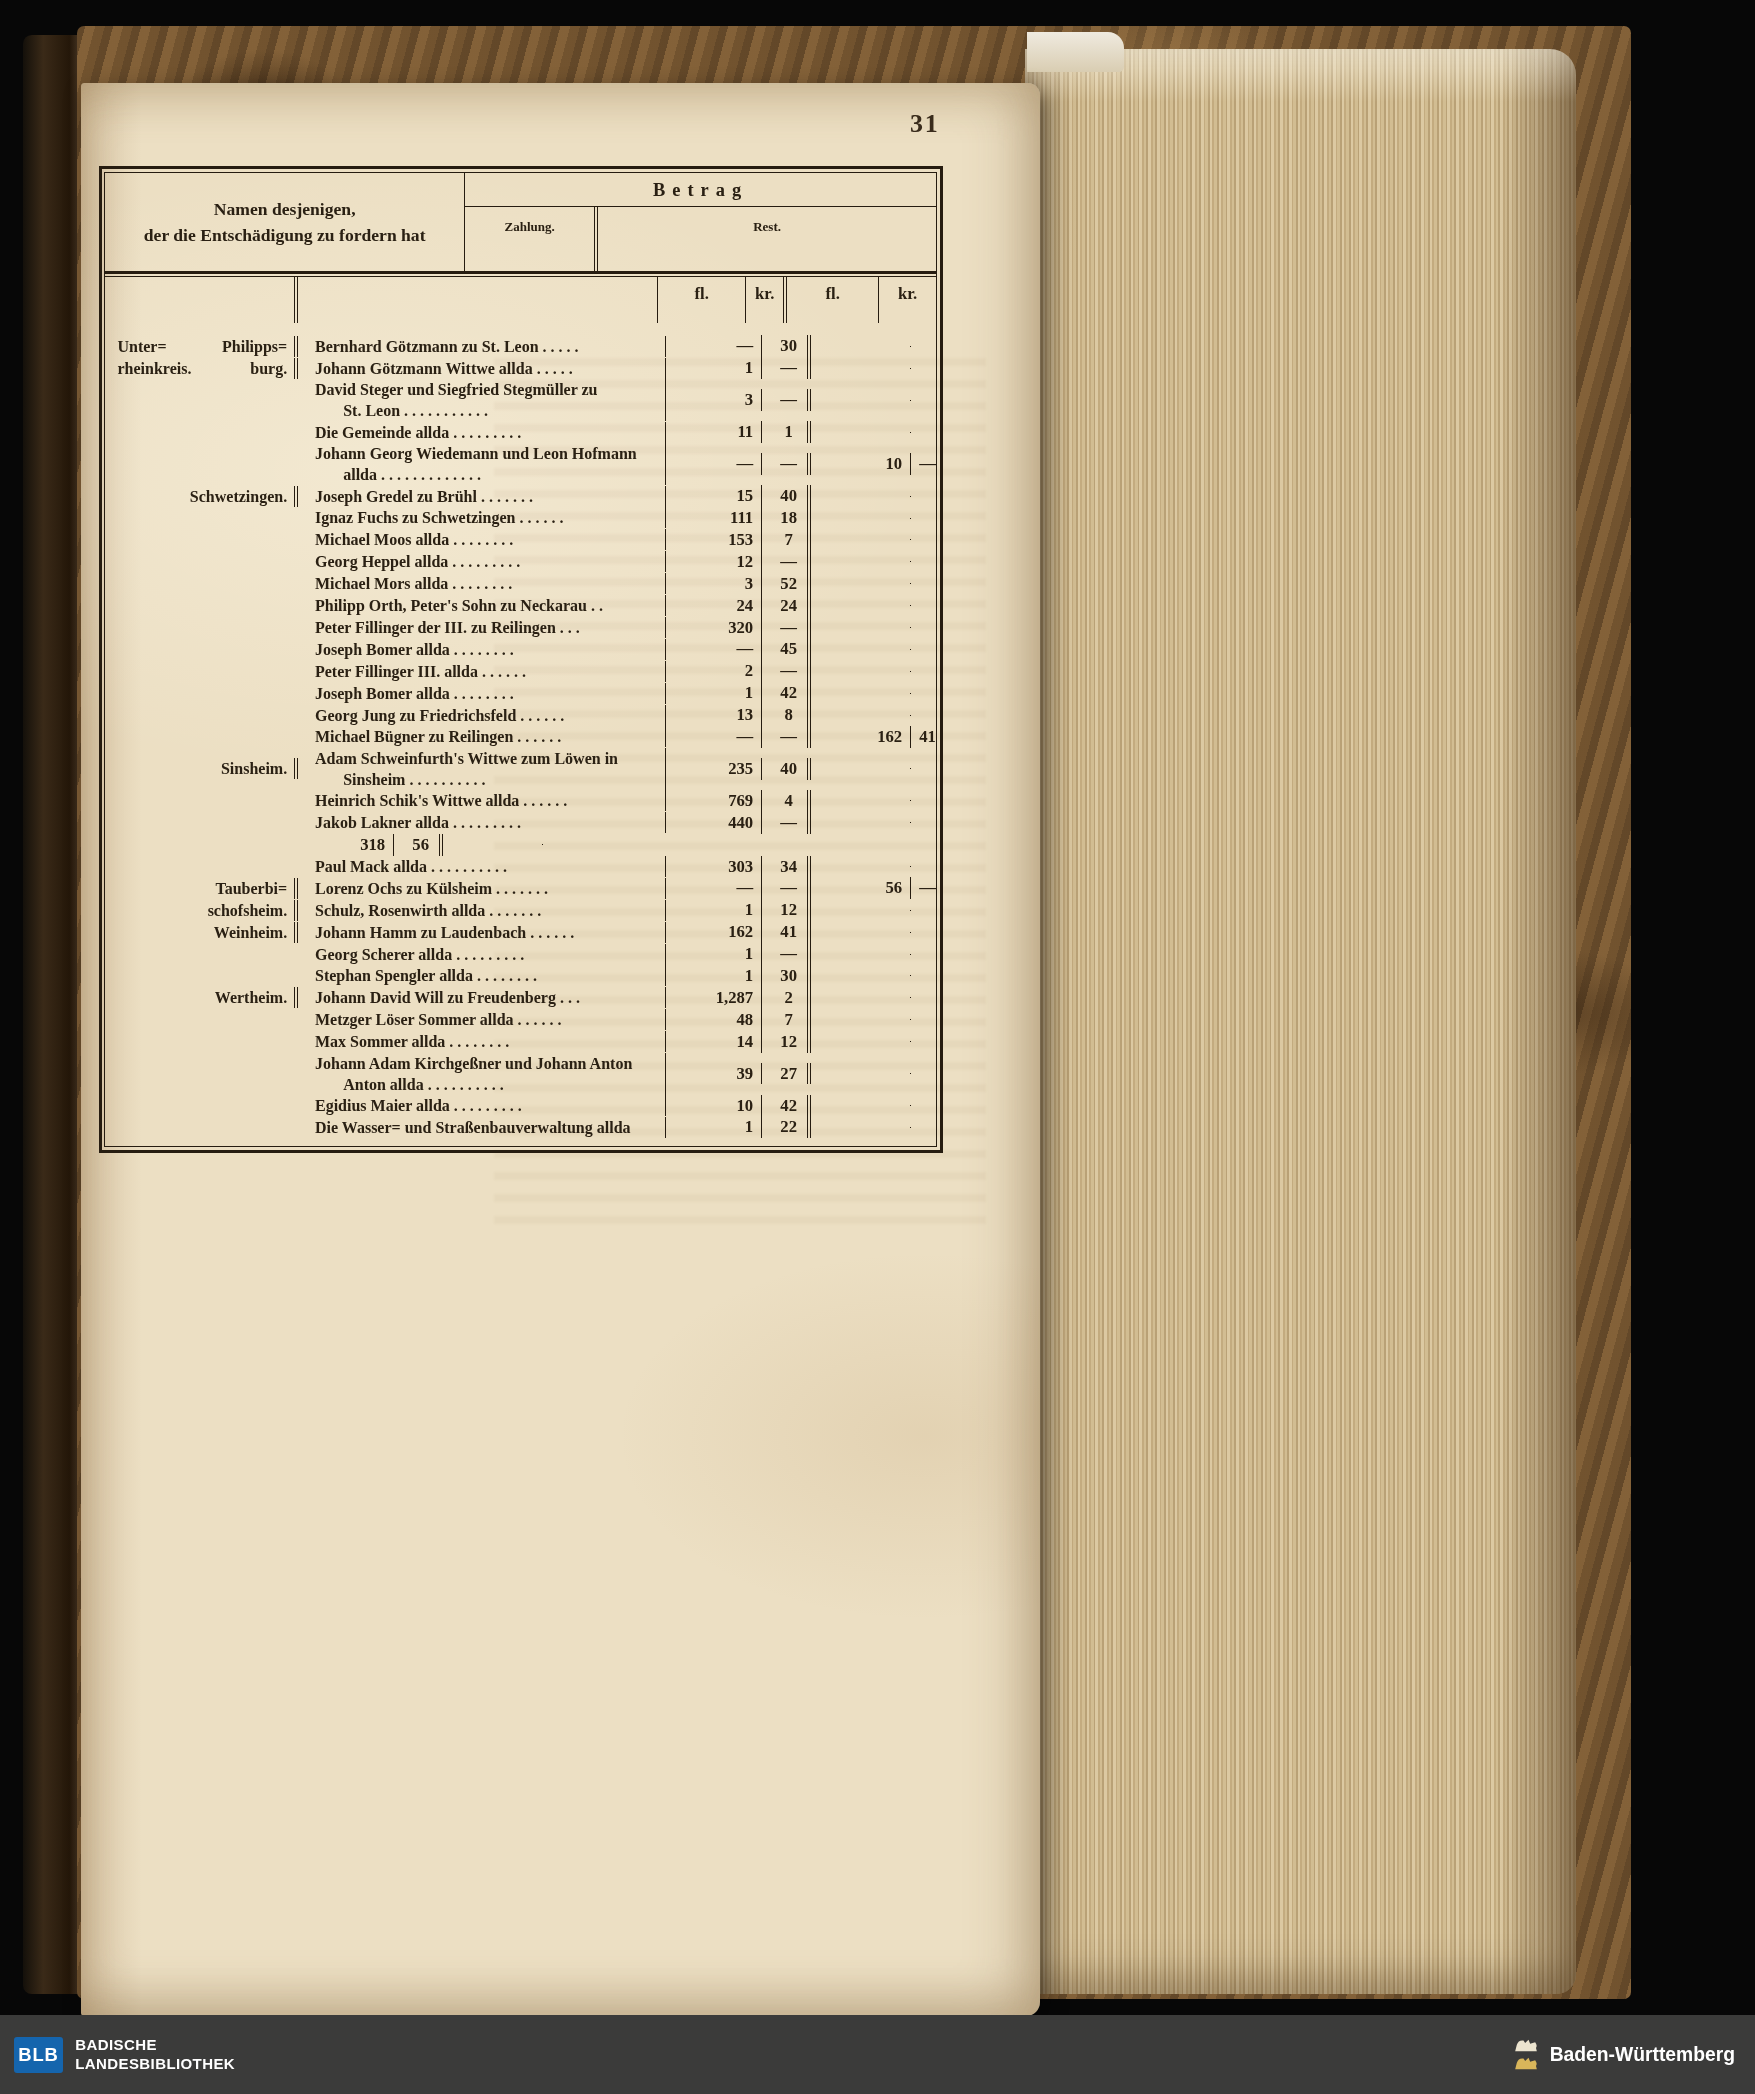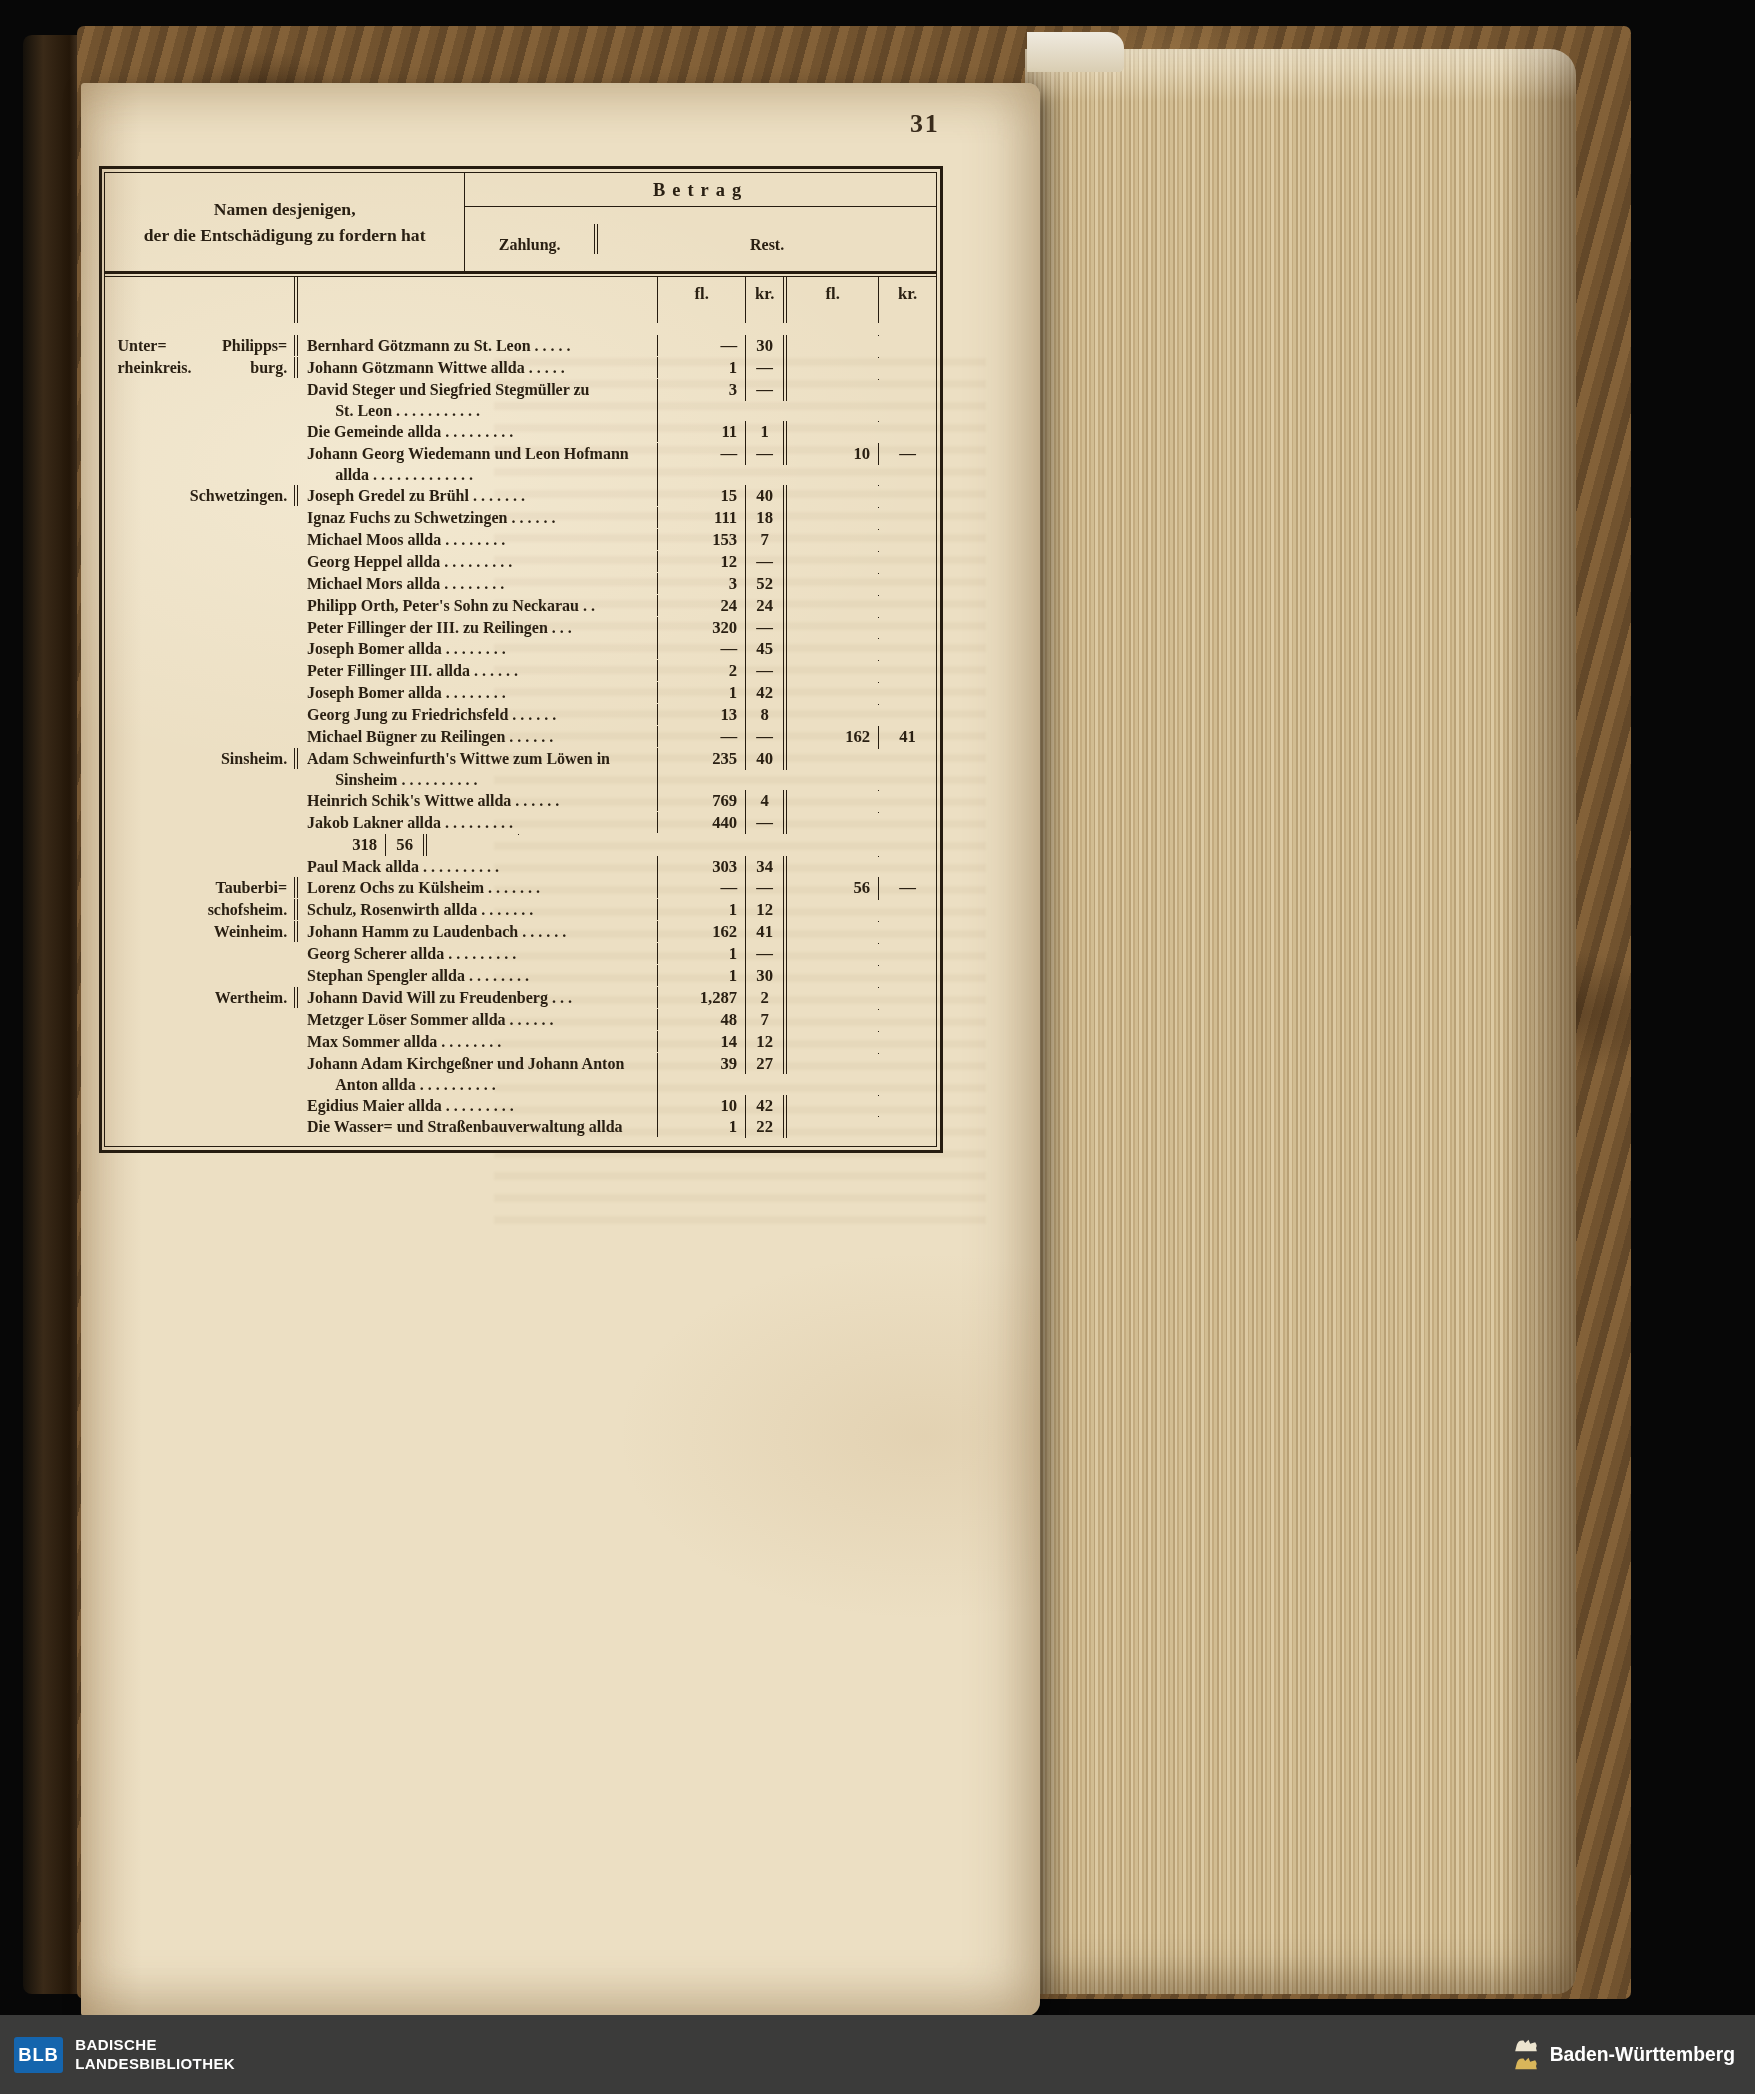--- a/index.html
+++ b/index.html
@@ -47,36 +47,36 @@
   .thead{display:flex;height:98px;flex:none;font-weight:bold;}
   .h-c1{box-sizing:border-box;width:193px;border-right:4.4px double var(--line);display:flex;flex-direction:column;font-size:17.6px;}
   .h-c1 .h-l1{text-align:center;margin-top:14px;letter-spacing:2.6px;}
   .h-c1 .h-l2{text-align:center;margin-top:5.3px;}
   .h-c1 .h-l3{display:flex;justify-content:space-between;padding:7px 14px 0 19.3px;}
   .h-c2{box-sizing:border-box;width:360px;border-right:1.8px solid var(--line);display:flex;flex-direction:column;
     justify-content:center;text-align:center;font-size:17.6px;line-height:26px;}
   .h-betrag{flex:1;display:flex;flex-direction:column;}
   .betrag-label{text-align:center;margin-top:7px;font-size:18.4px;letter-spacing:7px;}
   .betrag-rule{height:1.3px;background:var(--line);margin-top:5.3px;}
-  .h-zr{flex:1;display:flex;font-size:16px;align-items:center;}
+  .h-zr{flex:1;display:flex;font-size:13px;}
   .h-zahlung{box-sizing:border-box;width:129px;text-align:center;padding-top:12.3px;}
   .h-rest{flex:1;box-sizing:border-box;border-left:4.4px double var(--line);text-align:center;padding-top:12.3px;}
   .double-rule{flex:none;height:2.6px;border-top:3.5px solid var(--line);border-bottom:1.3px solid var(--line);}
 
   .tbody{flex:1;display:flex;flex-direction:column;overflow:hidden;}
   .c1{box-sizing:border-box;width:193px;border-right:4.4px double var(--line);display:flex;}
   .cname{box-sizing:border-box;width:360px;border-right:1.8px solid var(--line);overflow:hidden;}
   .czf{box-sizing:border-box;width:88px;border-right:1.3px solid var(--line);}
   .czk{box-sizing:border-box;width:41px;border-right:4.4px double var(--line);}
   .crf{box-sizing:border-box;width:92px;border-right:1.3px solid var(--line);}
   .crk{flex:1;box-sizing:border-box;}
   .unit-row{display:flex;height:46px;flex:none;font-size:16.7px;font-weight:bold;}
   .unit-row .u{display:block;text-align:center;padding-top:7px;}
   .rows{flex:1;padding-top:12.3px;display:flex;flex-direction:column;}
-  .row{display:flex;align-items:flex-start;}
+  .row{display:flex;align-items:center;gap:8px;}
   .kreis{width:104px;padding-left:12.3px;white-space:nowrap;font-size:16px;font-weight:bold;line-height:21px;}
   .amt{flex:1;text-align:right;padding-right:7px;white-space:nowrap;font-size:16px;font-weight:bold;line-height:21px;}
   .ln{padding-left:8.8px;white-space:nowrap;font-size:16px;font-weight:bold;line-height:21px;}
   .ln.cont{padding-left:37px;}
   .num{display:flex;align-items:flex-end;justify-content:flex-end;padding:0 8px 0.9px 0;
     font-size:16.7px;font-weight:bold;line-height:21px;}
   .num.c{justify-content:center;padding-right:0;}
 
   
   .footer{left:0;top:2015px;width:1756px;height:79px;background:var(--footer-bg);

